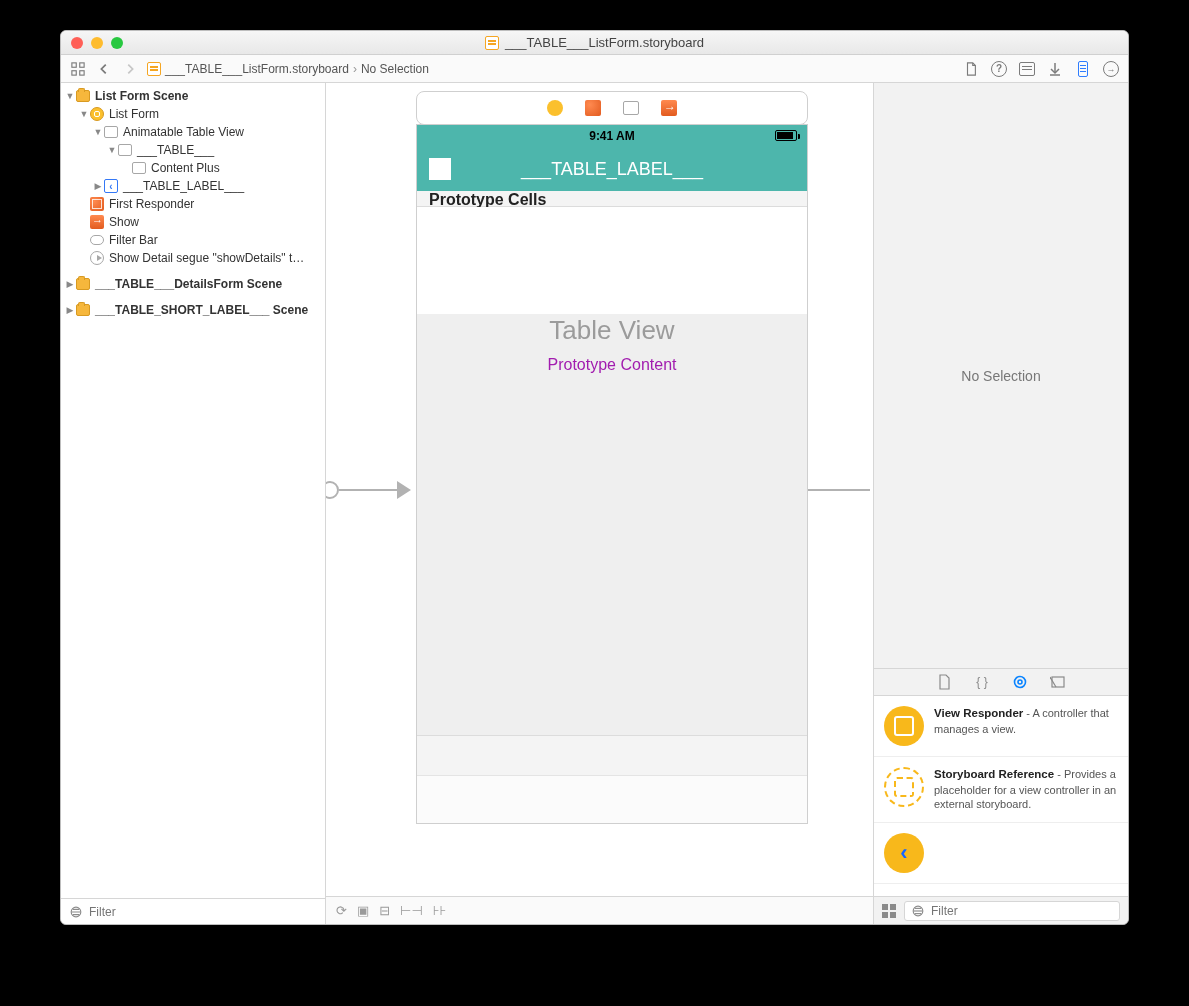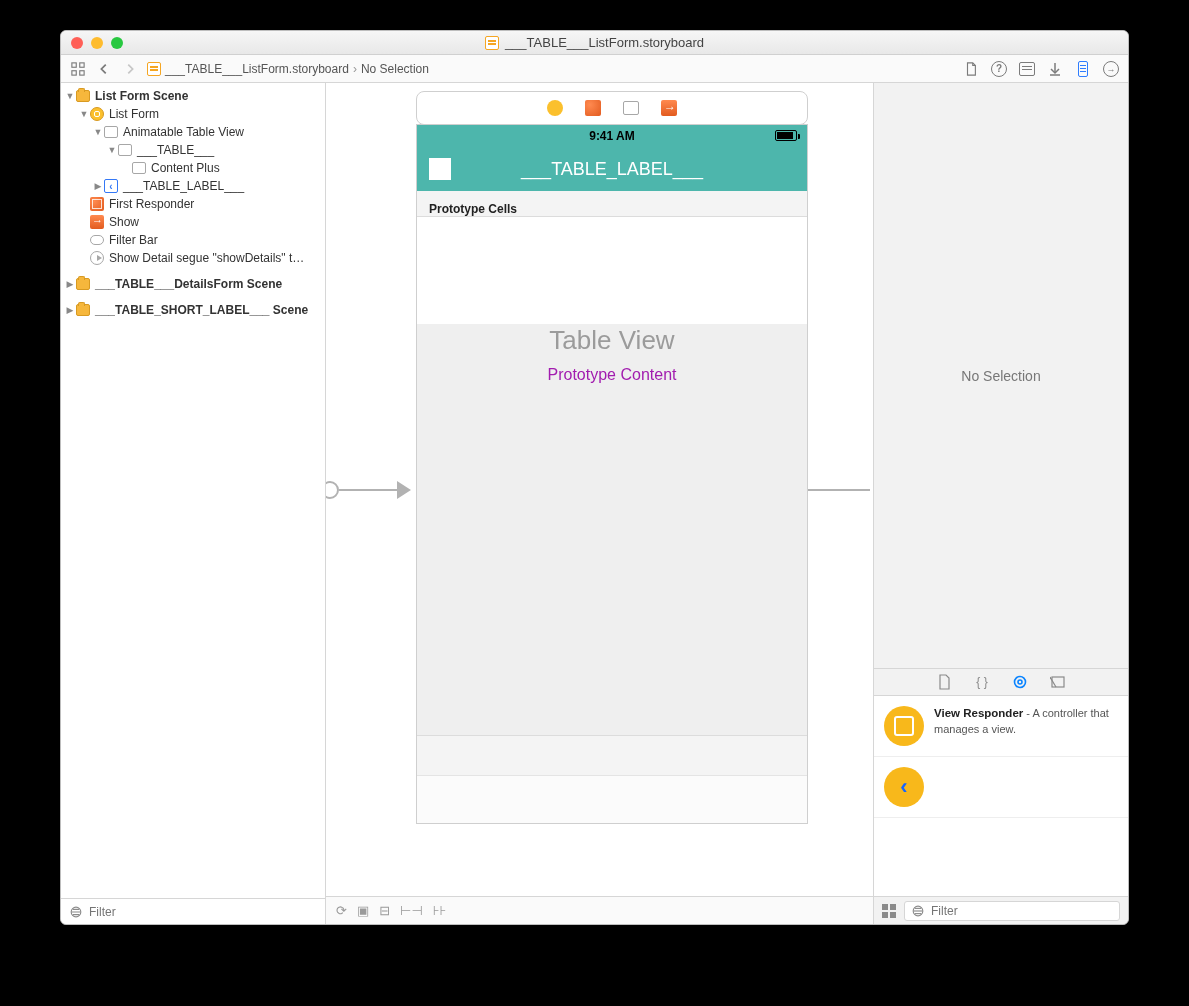--- a/index.html
+++ b/index.html
@@ -66,21 +66,21 @@
   .dock .d3{width:16px;height:14px;border:1.5px solid #a7a7a7;border-radius:2px;}
   .dock .d4{width:16px;height:16px;background:linear-gradient(#ff8a50,#e25b1f);border-radius:2px;position:relative;}
   .dock .d4::after{content:"→";position:absolute;left:3px;top:-1px;color:#fff;font-size:12px;font-weight:bold;}
   .screen { border:1px solid #cfcfcf; background:#fff; display:flex; flex-direction:column; height: 700px;}
   .status { height:22px; background:#4db6ac; color:#000; display:flex; align-items:center; justify-content:center; font-size:12px; font-weight:600; position:relative;}
   .batt { position:absolute; right:10px; top:5px; width:22px; height:11px; border:1.5px solid #000; border-radius:2px; }
   .batt::after{content:"";position:absolute;left:1px;top:1px;bottom:1px;width:16px;background:#000;}
   .batt::before{content:"";position:absolute;right:-4px;top:3px;width:2px;height:5px;background:#000;border-radius:0 1px 1px 0;}
   .navbar { height:44px; background:#4db6ac; display:flex; align-items:center; justify-content:center; color:#fff; font-size:18px; font-weight:500; position:relative;}
   .navbar .sq { position:absolute; left:12px; width:22px; height:22px; background:#fff;}
-  .proto { height:26px; border-bottom:1px solid #dcdcdc; display:flex; align-items:flex-end; padding-left:12px; font-size:12px; font-weight:600; color:#222; background:#f4f4f4;}
+  .proto { height:16px; border-bottom:1px solid #dcdcdc; display:flex; align-items:flex-start; padding-left:12px; font-size:16px; font-weight:600; color:#222; background:#f4f4f4;}
   .cell { height:108px; background:#fff; border-bottom:1px solid #efefef;}
   .tv { flex:1; background:#efefef; display:flex; flex-direction:column; align-items:center; gap:10px;}
   .tv .t1{ font-size:26px; color:#9b9b9b; font-weight:400;}
   .tv .t2{ font-size:16px; color:#a21caf;}
   .foot1{height:40px;background:#f4f4f4;border-top:1px solid #dcdcdc;}
   .foot2{height:48px;background:#fbfbfb;border-top:1px solid #e4e4e4;}
   .segue-arrow { position:absolute; left:-5px; top:398px; display:flex; align-items:center; }
   .segue-arrow .knob{width:18px;height:18px;border:2px solid #b2b2b2;border-radius:50%;background:#fff;}
   .segue-arrow .ln{width:58px;height:2px;background:#b2b2b2;}
   .segue-arrow .hd{width:0;height:0;border-left:14px solid #b2b2b2;border-top:9px solid transparent;border-bottom:9px solid transparent;}
@@ -379,20 +379,26 @@
           </div>
       </div>
       <div class="lib-list">
         <div class="lib-item">
           <div class="lib-ico solid">
               <div class="sq"></div>
             </div>
           <div class="lib-txt"><b>View Responder</b><span> - A controller that manages a view.</span></div>
         </div>
         <div class="lib-item">
+          <div class="lib-ico dashed">
+              <div class="dsq"></div>
+            </div>
+          <div class="lib-txt"><b>Storyboard Reference</b><span> - Provides a placeholder for a view controller in an external storyboard.</span></div>
+        </div>
+        <div class="lib-item">
           <div class="lib-ico solid">
               <span class="chev">‹</span>
             </div>
         </div>
       </div>
       <div class="lib-filter">
         <div class="gridico">
             <span></span>
             <span></span>
             <span></span>

